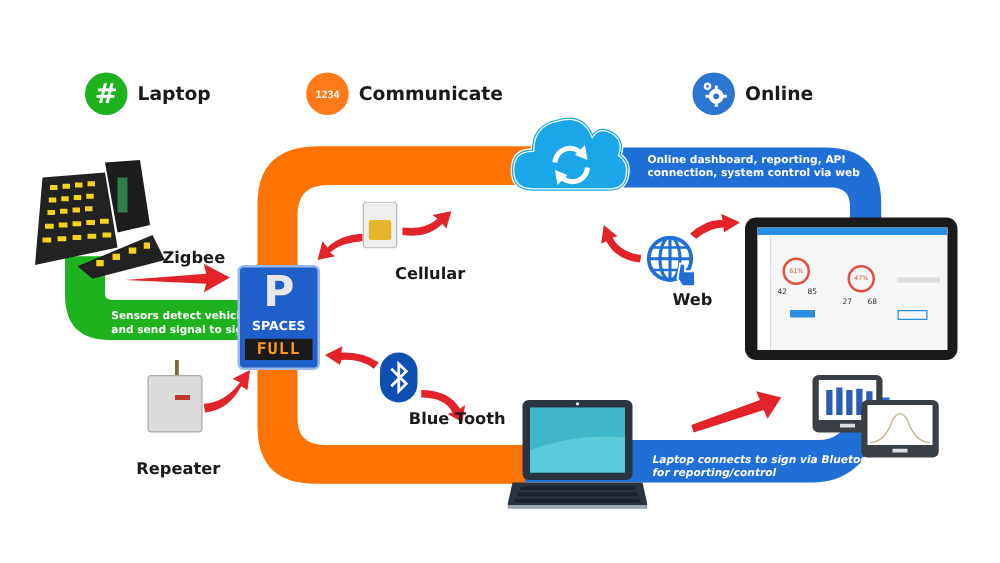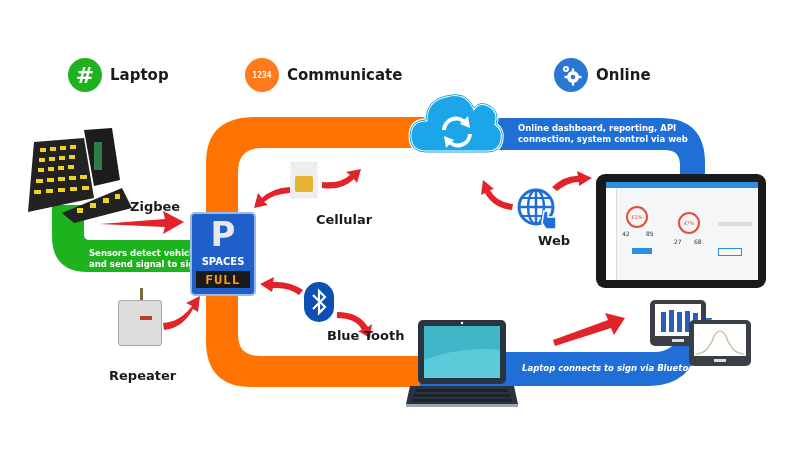--- a/index.html
+++ b/index.html
@@ -194,20 +194,21 @@
     <g fill="#1a222b">
         <rect x="10" y="69" width="92" height="3"></rect>
         <rect x="8" y="74" width="96" height="3"></rect>
         <rect x="6" y="79" width="100" height="3"></rect>
       </g>
     <rect x="0" y="84" width="112" height="3" fill="#9aa4ad"></rect>
   </svg>
 </div>
 <div class="band-text" style="left:522px; top:363px;font-style:italic;">
   <div>Laptop connects to sign via Bluetooth</div>
+  <div>for reporting/control</div>
 </div>
 
 <div class="abs" style="left:650px; top:300px; width:56px; height:46px; background:#3a3f45; border-radius:5px;">
   <div style="position:absolute; left:5px; top:4px; width:46px; height:32px; background:#fff;">
     <div style="position:absolute; left:6px; bottom:4px; width:5px; height:20px; background:#2b5cb8;"></div>
     <div style="position:absolute; left:14px; bottom:4px; width:5px; height:22px; background:#2b5cb8;"></div>
     <div style="position:absolute; left:22px; bottom:4px; width:5px; height:20px; background:#2b5cb8;"></div>
     <div style="position:absolute; left:30px; bottom:4px; width:5px; height:21px; background:#2b5cb8;"></div>
     <div style="position:absolute; left:38px; bottom:4px; width:5px; height:19px; background:#2b5cb8;"></div>
   </div>

